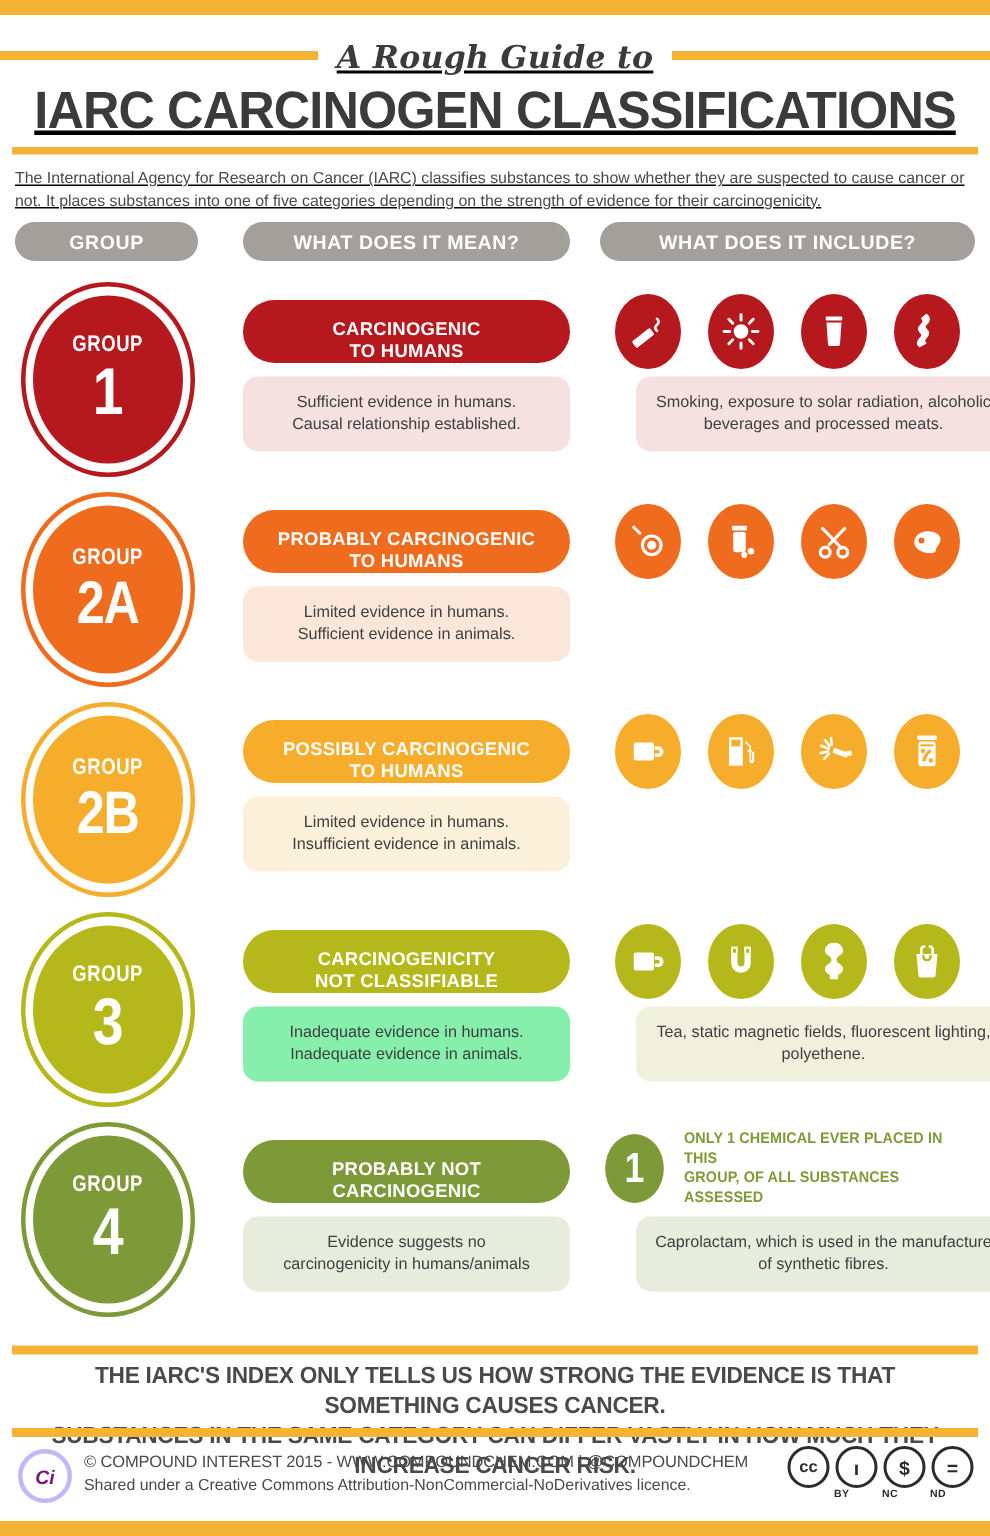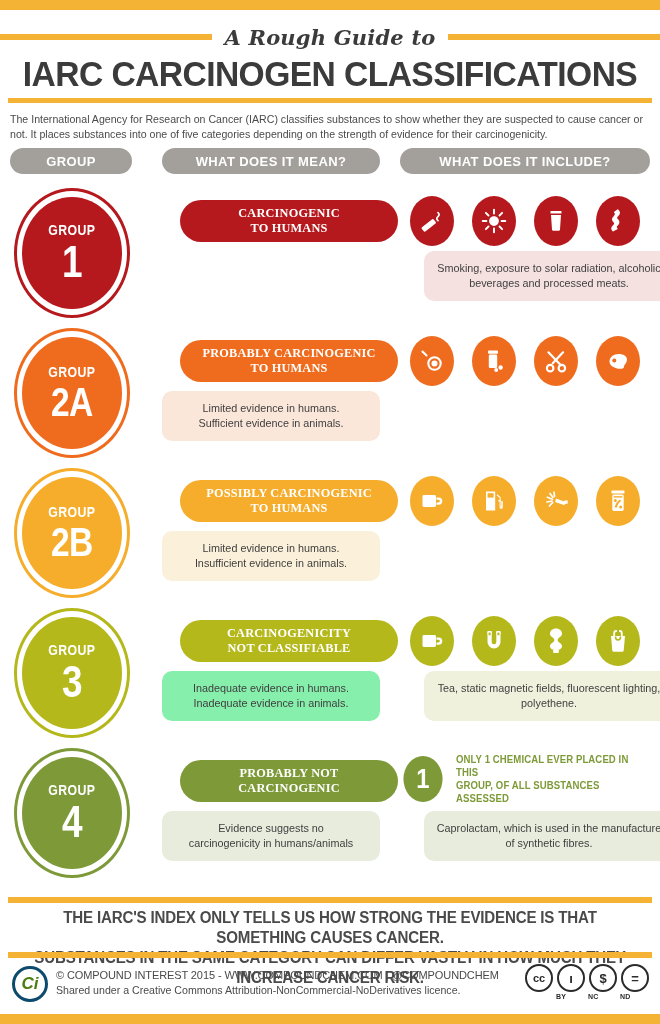--- a/index.html
+++ b/index.html
@@ -11,21 +11,21 @@
   }
   .page { position: relative; width: 660px; height: 1024px; background: #fff; }
 
   
   .top-banner {
     position: absolute; left: 0; top: 0; width: 660px; height: 10px;
     background: #f5b335;
   }
 
   
-  .title-wrap { position: absolute; left: 0; top: 22px; width: 660px; }
+  .title-wrap { position: absolute; left: 0; top: 22px; width: 660px; text-decoration: underline; }
   .script-row {
     display: flex; align-items: center; justify-content: center; gap: 12px;
     height: 30px;
   }
   .script-rule { height: 6px; background: #f5b335; width: 215px; }
   .script-text {
     font-family: "DejaVu Serif", serif;
     font-style: italic; font-weight: bold;
     font-size: 21px; color: #3b3b3b; white-space: nowrap;
     letter-spacing: .2px;
@@ -93,27 +93,26 @@
     transform: scaleX(0.82); display: block;
   }
   .badge .g-num {
     font-weight: bold; font-size: 44px; letter-spacing: -1px;
     display: block; margin-top: 3px; transform: scaleX(0.84);
   }
   .badge .g-num.wide { font-size: 40px; }
 
   
   .mean-pill {
-    position: absolute; left: 180px; top: 14px;
+    position: absolute; left: 162px; top: 14px;
     width: 218px; height: 42px; border-radius: 21px;
-    color: #fff; display: flex; align-items: center; justify-content: center;
+    color: #fff; display: flex; align-items: flex-end; justify-content: center;
     text-align: center; font-weight: bold; font-size: 12.3px;
     line-height: 15px; letter-spacing: .2px;
     padding: 0 10px;
-    font-family: Liberation Serif, serif;
   }
   .mean-note {
     position: absolute; left: 162px; top: 65px;
     width: 218px; height: 50px; border-radius: 10px;
     display: flex; align-items: center; justify-content: center;
     text-align: center; font-size: 10.8px; line-height: 15px; color: #3f3f3f;
     padding: 0 8px;
   }
 
   
@@ -170,23 +169,23 @@
   .concl-rule-bot {
     position: absolute; left: 8px; top: 952px; width: 644px; height: 6px;
     background: #f5b335;
   }
 
   
   .footer { position: absolute; left: 0; top: 960px; width: 660px; height: 58px; }
   .ci-logo {
     position: absolute; left: 12px; top: 6px;
     width: 36px; height: 36px; border-radius: 50%;
-    border: 3px solid #0c4a6e; color: #4d7c0f;
-    display: flex; align-items: center; justify-content: center;
-    font-weight: bold; font-size: 17px; font-style: italic;
+    border: 3px solid #c4b5fd; color: #701a75;
+    display: flex; align-items: center; justify-content: center;
+    font-weight: bold; font-size: 13px; font-style: italic;
   }
   .footer-text {
     position: absolute; left: 56px; top: 8px; width: 470px;
     font-size: 10.6px; line-height: 15px; color: #4a4a4a;
   }
   .footer-text .line1 { font-size: 11px; letter-spacing: -0.1px; }
   .cc-badges {
     position: absolute; right: 10px; top: 4px;
     display: flex; gap: 2px; align-items: flex-start;
   }
@@ -236,20 +235,23 @@
         <div class="badge" style="color:#b5191d">
           <div class="ring"></div>
           <div class="disc"></div>
           <div class="labels">
             <span class="g-word">GROUP</span>
             <span class="g-num">1</span>
           </div>
         </div>
         <div class="mean-pill" style="background:#b5191d">
           <span>CARCINOGENIC<br>TO HUMANS</span>
+        </div>
+        <div class="mean-note" style="background:#f6e1e1">
+          <span>Sufficient evidence in humans.<br>Causal relationship established.</span>
         </div>
         <div class="icons-row">
           <span class="icon-badge" style="background:#b5191d">
             <svg width="26" height="26" viewBox="0 0 24 24">
               <g fill="#fff">
                 <rect x="2" y="13.5" width="14" height="5" rx="1" transform="rotate(-38 9 16)"></rect>
                 <path d="M17.5 4.2c1.4 1.2 1.4 2.5 0 3.7s-1.4 2.5 0 3.7" stroke="#fff" stroke-width="1.6" fill="none" stroke-linecap="round"></path>
               </g>
             </svg>
           </span>

